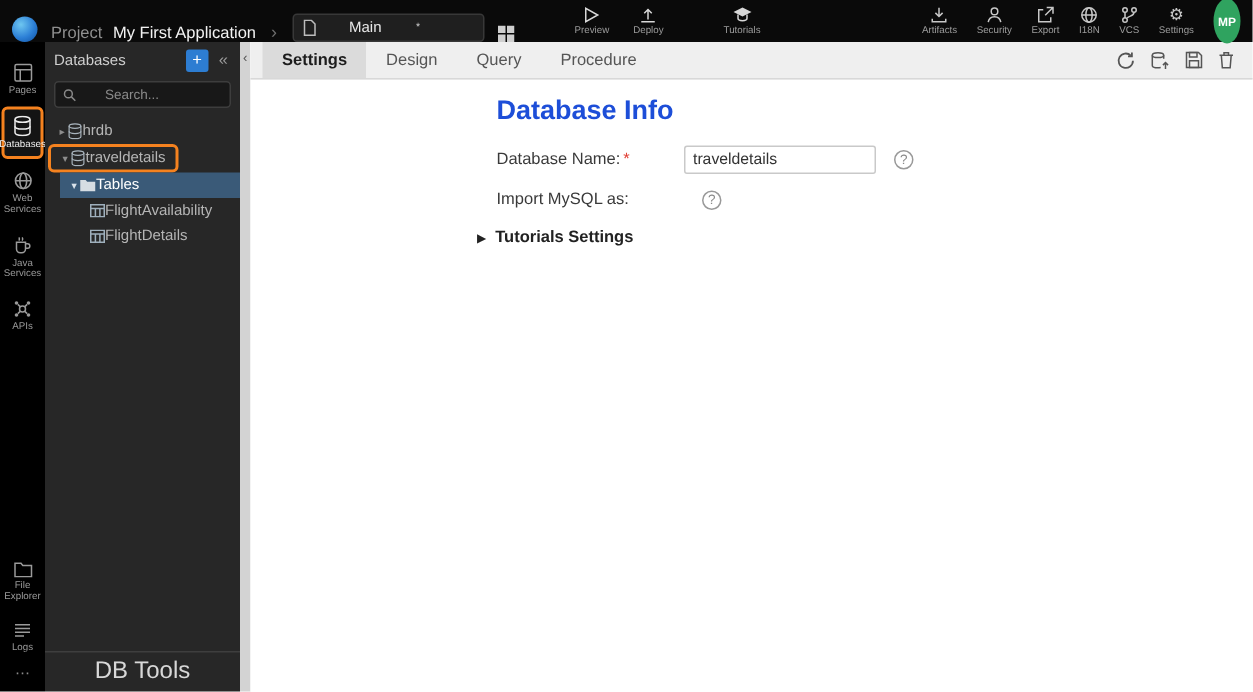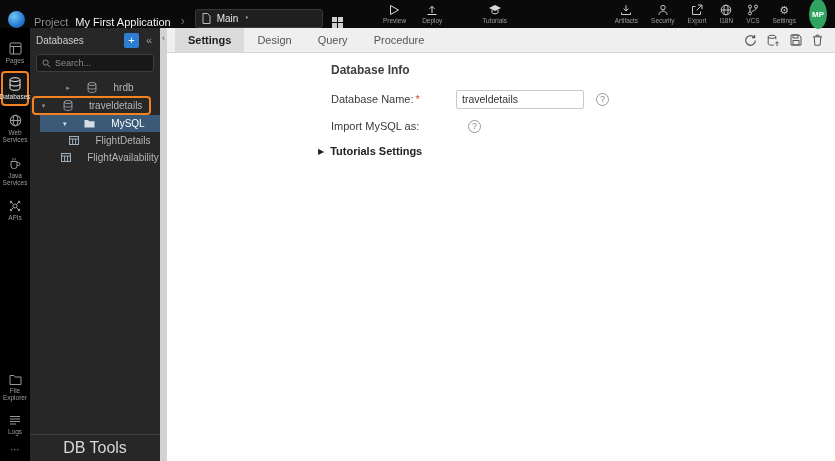--- a/index.html
+++ b/index.html
@@ -9,21 +9,21 @@
   
   .topbar { position:absolute; left:0; top:0; width:835px; height:28px; background:#0a0a0a;
     display:flex; align-items:flex-end; z-index:9; }
   .brand-logo { width:17px; height:17px; border-radius:50%; margin-left:8px; cursor:pointer;
     background:radial-gradient(circle at 35% 32%, #6ec6f0, #2c7fd6 55%, #0d4fa0); flex:none; }
   .proj-title { margin-left:9px; font-size:11px; white-space:nowrap; }
   .proj-prefix { color:#8f8f8f; }
   .proj-name { color:#f2f2f2; margin-left:4px; }
   .tb-chev { color:#6f6f6f; font-size:12px; margin:0 10px; }
   .page-select { width:128px; height:19px; background:#1f1f1f; border:1px solid #383838;
-    border-radius:3px; display:flex; align-items:center; padding:0 6px; gap:6px; cursor:pointer; }
+    border-radius:3px; display:flex; align-items:center; padding:0 6px; gap:22px; cursor:pointer; }
   .page-select .val { color:#e8e8e8; font-size:10px; }
   .page-select .mod { color:#c9c9c9; font-size:7px; vertical-align:super; margin-left:1px; }
   .grid-btn { margin-left:9px; cursor:pointer; display:flex; }
   .topbar-center { position:absolute; left:383px; top:0; height:28px; display:flex; align-items:center; gap:16px; }
   .tb-action { display:flex; flex-direction:column; align-items:center; gap:1px; cursor:pointer; }
   .tb-action .lbl { font-size:6.5px; color:#9c9c9c; white-space:nowrap; }
   .tb-tutorials { margin-left:24px; }
   .topbar-right { position:absolute; right:8px; top:0; height:28px; display:flex; align-items:center; gap:13px; }
   .gear-glyph { font-size:11px; color:#c8c8c8; line-height:12px; }
   .avatar { width:18px; height:30px; border-radius:50%; background:#2fa35f; color:#fff;
@@ -41,25 +41,25 @@
 
   
   .panel { position:absolute; left:30px; top:28px; width:130px; bottom:0; background:#272727;
     display:flex; flex-direction:column; }
   .panel-header { height:24px; display:flex; align-items:center; padding:0 6px; gap:5px; flex:none; }
   .panel-title { color:#cfcfcf; font-size:10px; flex:1; }
   .add-btn { width:15px; height:15px; background:#2d7dd2; color:#fff; border-radius:2px;
     font-size:11px; line-height:14px; text-align:center; cursor:pointer; flex:none; }
   .collapse-btn { color:#9c9c9c; font-size:11px; cursor:pointer; padding:0 2px; }
   .search-wrap { margin:2px 6px 7px; height:18px; background:#181818; border:1px solid #3d3d3d;
-    border-radius:3px; display:flex; align-items:center; padding:0 5px; gap:4px; flex:none; }
+    border-radius:3px; display:flex; align-items:center; padding:0 5px; gap:19px; flex:none; }
   .search-wrap input { background:transparent; border:0; outline:0; color:#bdbdbd; font-size:9px; width:100%; }
   .search-wrap input::placeholder { color:#8a8a8a; }
   .tree { flex:1; display:flex; flex-direction:column; font-size:10px; color:#b5b5b5; overflow:hidden; }
-  .trow { height:17px; display:flex; align-items:center; gap:16px; padding-left:8px; cursor:pointer; flex:none;justify-content:center; }
+  .trow { height:17px; display:flex; align-items:center; gap:0; padding-left:8px; cursor:pointer; flex:none; }
   .caret { color:#8d8d8d; font-size:7px; width:7px; text-align:center; cursor:pointer; }
   .trow.hl { border:2px solid #f5821f; border-radius:4px; align-self:flex-start; height:19px;
     padding-right:7px; margin-left:2px; padding-left:6px; }
   .trow.selected { background:#3a5a78; color:#fff; margin-left:10px; padding-left:6px; }
   .trow.indent2 { padding-left:30px; }
   .db-tools { height:27px; border-top:1px solid #3e3e3e; color:#d8d8d8; font-size:16px; flex:none;
     display:flex; align-items:center; justify-content:center; cursor:pointer; }
 
   
   .splitter { position:absolute; left:160px; top:28px; width:7px; bottom:0; background:#d3d3d3; cursor:col-resize; }
@@ -69,21 +69,21 @@
   .main { position:absolute; left:167px; top:28px; right:0; bottom:0; background:#fff; }
   .tabbar { height:25px; background:#efefef; border-bottom:1px solid #d8d8d8; display:flex;
     align-items:stretch; padding-left:8px; position:relative; }
   .tab { padding:0 13px; font-size:11px; color:#555; display:flex; align-items:center; cursor:pointer; }
   .tab.active { background:#dbdbdb; color:#1c1c1c; font-weight:bold; }
   .tab-actions { position:absolute; right:12px; top:0; height:100%; display:flex; align-items:center; gap:10px; }
   .tab-actions span { cursor:pointer; display:flex; }
   .content { position:relative; height:calc(100% - 25px); }
   .mysql-logo { position:absolute; left:38px; top:10px; }
   .dbform { position:absolute; left:164px; top:10px; font-size:11px; color:#333; }
-  .section-title { font-size:12px; font-weight:bold; color:#404040; margin-bottom:12px; }
+  .section-title { font-size:18px; font-weight:bold; color:#1d4ed8; margin-bottom:12px; }
   .frow { display:flex; align-items:center; margin-bottom:7px; height:20px; }
   .frow .flabel { width:125px; color:#3a3a3a; flex:none; }
   .req { color:#e03c31; margin-left:2px; }
   .fvalue { color:#333; }
   .txt-input { width:128px; height:19px; border:1px solid #c9c9c9; border-radius:2px;
     font-size:10.5px; padding:0 5px; color:#333; outline:none; font-family:inherit; }
   .select { width:128px; height:19px; border:1px solid #c9c9c9; border-radius:2px; background:#fff;
     display:flex; align-items:center; justify-content:space-between; padding:0 5px; cursor:pointer; font-size:10.5px; }
   .select .sel-caret { color:#555; font-size:8px; }
   .help { width:13px; height:13px; border:1px solid #999; border-radius:50%; color:#888;
@@ -317,39 +317,39 @@
       </span>
       <span>traveldetails</span>
     </div>
     <div class="trow selected">
       <span class="caret" style="color:#d9e2ea">▾</span>
       <span>
         <svg width="11" height="9" viewBox="0 0 11 9">
             <path d="M.5 1h3.6l1 1.2h5.4V8.5H.5z" fill="#d6dde3"></path>
           </svg>
       </span>
-      <span>MySQL</span>
+      <span>Tables</span>
     </div>
     <div class="trow indent2">
       <span>
         <svg width="10" height="9" viewBox="0 0 10 9">
             <rect x=".5" y=".5" width="9" height="8" fill="none" stroke="#9fb0bd"></rect>
             <path d="M.5 3h9M3.6 3v5.5M6.6 3v5.5" stroke="#9fb0bd"></path>
           </svg>
       </span>
-      <span>FlightDetails</span>
+      <span>FlightAvailability</span>
     </div>
     <div class="trow indent2">
       <span>
         <svg width="10" height="9" viewBox="0 0 10 9">
             <rect x=".5" y=".5" width="9" height="8" fill="none" stroke="#9fb0bd"></rect>
             <path d="M.5 3h9M3.6 3v5.5M6.6 3v5.5" stroke="#9fb0bd"></path>
           </svg>
       </span>
-      <span>FlightAvailability</span>
+      <span>FlightDetails</span>
     </div>
   </div>
   <div class="db-tools">DB Tools</div>
 </div>
 
 <div class="splitter">
   <span class="chev">‹</span>
 </div>
 
 <div class="main">

